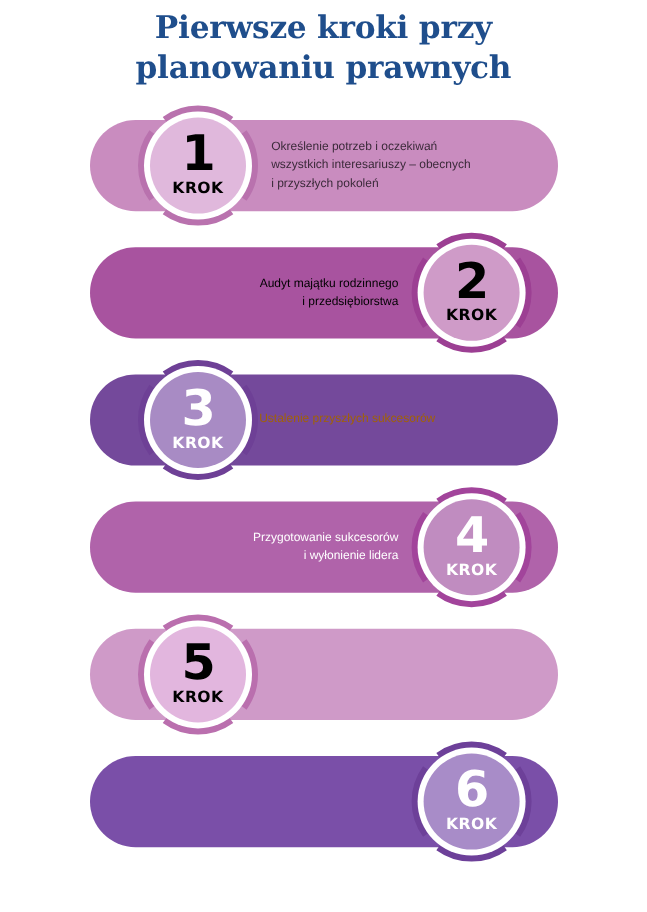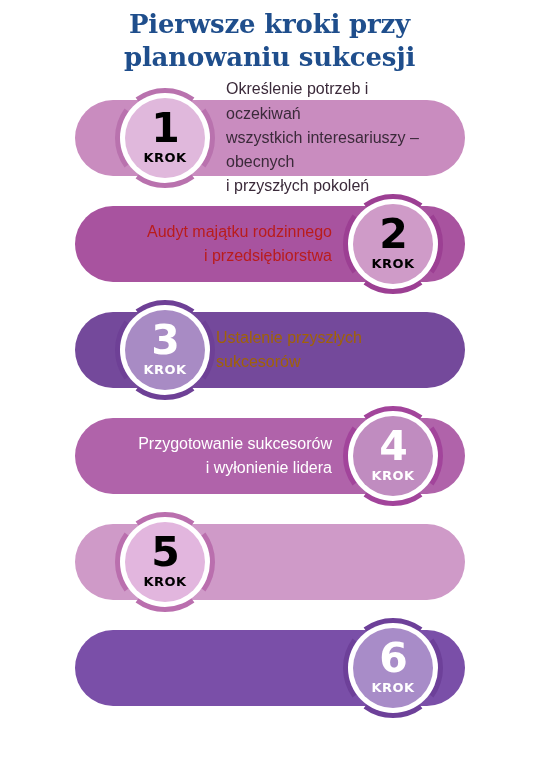--- a/index.html
+++ b/index.html
@@ -54,21 +54,21 @@
   }
 
   .bar-text {
     position: absolute;
     top: 0;
     height: 100%;
     display: flex;
     flex-direction: column;
     justify-content: center;
     color: #ffffff;
-    font-size: 16px;
+    font-size: 10px;
     line-height: 1.52;
     white-space: pre-line;
   }
   .bar-text.align-left  { text-align: left;  }
   .bar-text.align-right { text-align: right; }
 
   
   .badge {
     position: absolute;
     top: 0;
@@ -111,21 +111,21 @@
     margin-top: 3px;
   }
 </style>
 </head>
 <body>
 
 <div id="infographic">
 
   <div class="title" style="color: rgb(31, 78, 140);">
     <span class="title-line">Pierwsze kroki przy</span>
-    <span class="title-line">planowaniu sukcesji</span>
+    <span class="title-line">planowaniu prawnych</span>
   </div>
 
   <div id="steps-container">
       <div class="step-row" style="top: 85px;">
         <div class="bar" style="left: 75px; width: 390px; background: rgb(201, 140, 191);"></div>
         <div class="badge" style="left: 112px;">
           <svg viewBox="0 0 106 106" xmlns="http://www.w3.org/2000/svg">
             <path d="M 80.33 90.62 A 46.5 46.5 0 0 1 25.67 90.62" fill="none" stroke="#b972ae" stroke-width="7" stroke-linecap="butt"></path>
             <path d="M 15.38 80.33 A 46.5 46.5 0 0 1 15.38 25.67" fill="none" stroke="#b972ae" stroke-width="7" stroke-linecap="butt"></path>
             <path d="M 25.67 15.38 A 46.5 46.5 0 0 1 80.33 15.38" fill="none" stroke="#b972ae" stroke-width="7" stroke-linecap="butt"></path>
@@ -149,21 +149,21 @@
             <path d="M 15.38 80.33 A 46.5 46.5 0 0 1 15.38 25.67" fill="none" stroke="#9c3f93" stroke-width="7" stroke-linecap="butt"></path>
             <path d="M 25.67 15.38 A 46.5 46.5 0 0 1 80.33 15.38" fill="none" stroke="#9c3f93" stroke-width="7" stroke-linecap="butt"></path>
             <path d="M 90.62 25.67 A 46.5 46.5 0 0 1 90.62 80.33" fill="none" stroke="#9c3f93" stroke-width="7" stroke-linecap="butt"></path>
           </svg>
           <div class="badge-inner" style="left: 8px; top: 8px; width: 90px; height: 90px; background: rgb(255, 255, 255);"></div>
           <div class="badge-inner" style="background: rgb(207, 155, 200);">
             <div class="badge-num" style="color: rgb(0, 0, 0);">2</div>
             <div class="badge-label" style="color: rgb(0, 0, 0);">KROK</div>
           </div>
         </div>
-        <div class="bar-text align-right" style="color: #b91c1c; left: 97px; width: 235px;">Audyt majątku rodzinnego
+        <div class="bar-text align-right" style="color: #000000; left: 97px; width: 235px;">Audyt majątku rodzinnego
 i przedsiębiorstwa</div>
       </div>
       <div class="step-row" style="top: 297px;">
         <div class="bar" style="left: 75px; width: 390px; background: rgb(116, 73, 155);"></div>
         <div class="badge" style="left: 112px;">
           <svg viewBox="0 0 106 106" xmlns="http://www.w3.org/2000/svg">
             <path d="M 80.33 90.62 A 46.5 46.5 0 0 1 25.67 90.62" fill="none" stroke="#6e4096" stroke-width="7" stroke-linecap="butt"></path>
             <path d="M 15.38 80.33 A 46.5 46.5 0 0 1 15.38 25.67" fill="none" stroke="#6e4096" stroke-width="7" stroke-linecap="butt"></path>
             <path d="M 25.67 15.38 A 46.5 46.5 0 0 1 80.33 15.38" fill="none" stroke="#6e4096" stroke-width="7" stroke-linecap="butt"></path>
             <path d="M 90.62 25.67 A 46.5 46.5 0 0 1 90.62 80.33" fill="none" stroke="#6e4096" stroke-width="7" stroke-linecap="butt"></path>

